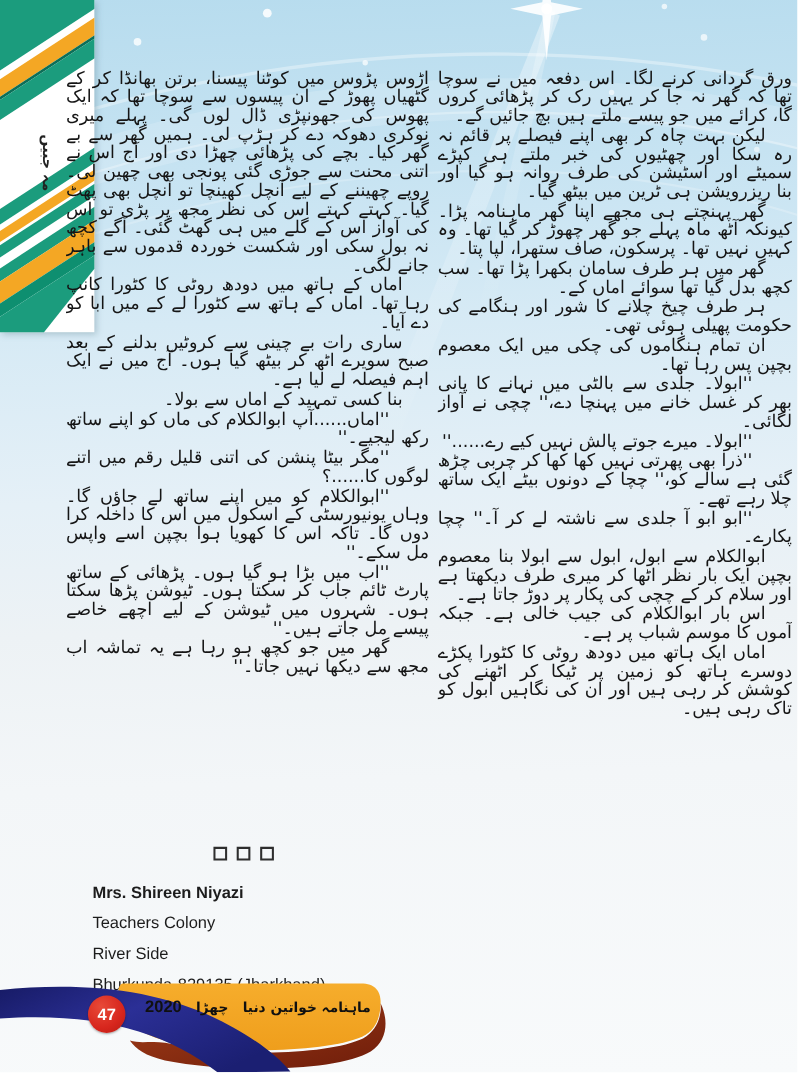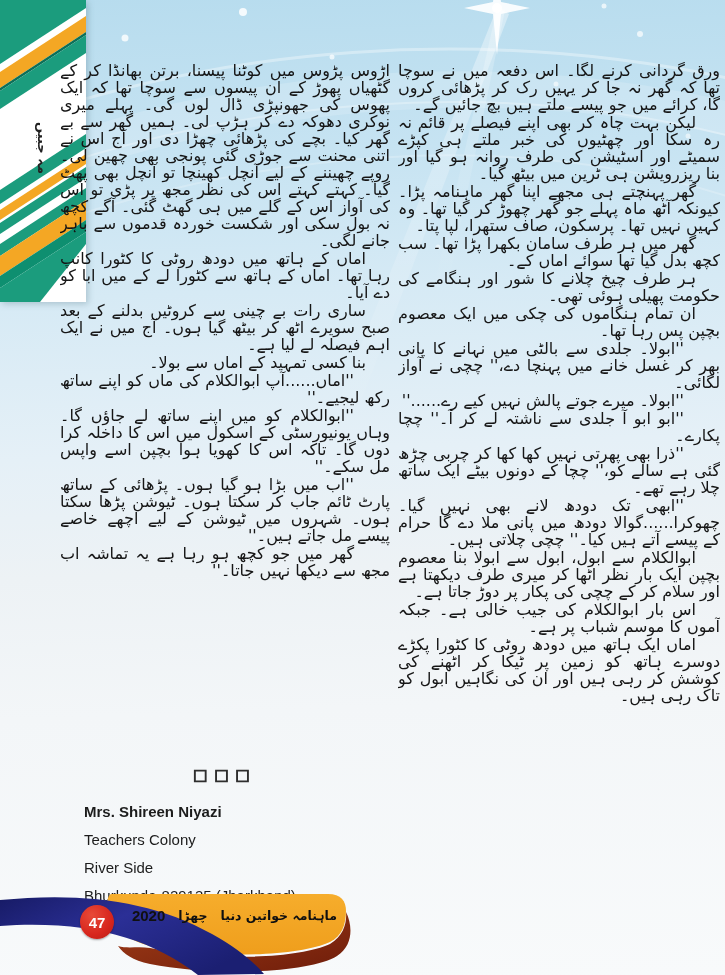--- a/index.html
+++ b/index.html
@@ -108,35 +108,35 @@
 
   <div class="col col-right">
     <p class="para noindent">ورق گردانی کرنے لگا۔ اس دفعہ میں نے سوچا تھا کہ گھر نہ جا کر یہیں رک کر پڑھائی کروں گا، کرائے میں جو پیسے ملتے ہیں بچ جائیں گے۔</p>
     <p class="para">لیکن بہت چاہ کر بھی اپنے فیصلے پر قائم نہ رہ سکا اور چھٹیوں کی خبر ملتے ہی کپڑے سمیٹے اور اسٹیشن کی طرف روانہ ہو گیا اور بنا ریزرویشن ہی ٹرین میں بیٹھ گیا۔</p>
     <p class="para">گھر پہنچتے ہی مجھے اپنا گھر ماہنامہ پڑا۔ کیونکہ آٹھ ماہ پہلے جو گھر چھوڑ کر گیا تھا۔ وہ کہیں نہیں تھا۔ پرسکون، صاف ستھرا، لپا پتا۔</p>
     <p class="para">گھر میں ہر طرف سامان بکھرا پڑا تھا۔ سب کچھ بدل گیا تھا سوائے اماں کے۔</p>
     <p class="para">ہر طرف چیخ چلانے کا شور اور ہنگامے کی حکومت پھیلی ہوئی تھی۔</p>
     <p class="para">ان تمام ہنگاموں کی چکی میں ایک معصوم بچپن پس رہا تھا۔</p>
     <p class="para dialog">''ابولا۔ جلدی سے بالٹی میں نہانے کا پانی بھر کر غسل خانے میں پہنچا دے،'' چچی نے آواز لگائی۔</p>
     <p class="para dialog">''ابولا۔ میرے جوتے پالش نہیں کیے رے......''</p>
+    <p class="para dialog">''ذرا بھی پھرتی نہیں کھا کھا کر چربی چڑھ گئی ہے سالے کو،'' چچا کے دونوں بیٹے ایک ساتھ چلا رہے تھے۔</p>
     <p class="para dialog">''ابو ابو آ جلدی سے ناشتہ لے کر آ۔'' چچا پکارے۔</p>
-    <p class="para dialog">''ذرا بھی پھرتی نہیں کھا کھا کر چربی چڑھ گئی ہے سالے کو،'' چچا کے دونوں بیٹے ایک ساتھ چلا رہے تھے۔</p>
-    <p class="para dialog">''ابھی تک دودھ لانے بھی نہیں گیا۔ چھوکرا......گوالا دودھ میں پانی ملا دے گا حرام کے پیسے آتے ہیں کیا۔'' چچی چلاتی ہیں۔</p>
     <p class="para">ابوالکلام سے ابول، ابول سے ابولا بنا معصوم بچپن ایک بار نظر اٹھا کر میری طرف دیکھتا ہے اور سلام کر کے چچی کی پکار پر دوڑ جاتا ہے۔</p>
     <p class="para">اس بار ابوالکلام کی جیب خالی ہے۔ جبکہ آموں کا موسم شباب پر ہے۔</p>
     <p class="para">اماں ایک ہاتھ میں دودھ روٹی کا کٹورا پکڑے دوسرے ہاتھ کو زمین پر ٹیکا کر اٹھنے کی کوشش کر رہی ہیں اور ان کی نگاہیں ابول کو تاک رہی ہیں۔</p>
 
   </div>
 
   <div class="col col-left">
     <p class="para noindent">اڑوس پڑوس میں کوٹنا پیسنا، برتن بھانڈا کر کے گٹھیاں پھوڑ کے ان پیسوں سے سوچا تھا کہ ایک پھوس کی جھونپڑی ڈال لوں گی۔ پہلے میری نوکری دھوکہ دے کر ہڑپ لی۔ ہمیں گھر سے بے گھر کیا۔ بچے کی پڑھائی چھڑا دی اور آج اس نے اتنی محنت سے جوڑی گئی پونجی بھی چھین لی۔ روپے چھیننے کے لیے آنچل کھینچا تو آنچل بھی پھٹ گیا۔ کہتے کہتے اس کی نظر مجھ پر پڑی تو اس کی آواز اس کے گلے میں ہی گھٹ گئی۔ آگے کچھ نہ بول سکی اور شکست خوردہ قدموں سے باہر جانے لگی۔</p>
     <p class="para">اماں کے ہاتھ میں دودھ روٹی کا کٹورا کانپ رہا تھا۔ اماں کے ہاتھ سے کٹورا لے کے میں ابا کو دے آیا۔</p>
     <p class="para">ساری رات بے چینی سے کروٹیں بدلنے کے بعد صبح سویرے اٹھ کر بیٹھ گیا ہوں۔ آج میں نے ایک اہم فیصلہ لے لیا ہے۔</p>
     <p class="para">بنا کسی تمہید کے اماں سے بولا۔</p>
     <p class="para dialog">''اماں......آپ ابوالکلام کی ماں کو اپنے ساتھ رکھ لیجیے۔''</p>
+    <p class="para dialog">''مگر بیٹا پنشن کی اتنی قلیل رقم میں اتنے لوگوں کا......؟</p>
     <p class="para dialog">''ابوالکلام کو میں اپنے ساتھ لے جاؤں گا۔ وہاں یونیورسٹی کے اسکول میں اس کا داخلہ کرا دوں گا۔ تاکہ اس کا کھویا ہوا بچپن اسے واپس مل سکے۔''</p>
     <p class="para dialog">''اب میں بڑا ہو گیا ہوں۔ پڑھائی کے ساتھ پارٹ ٹائم جاب کر سکتا ہوں۔ ٹیوشن پڑھا سکتا ہوں۔ شہروں میں ٹیوشن کے لیے اچھے خاصے پیسے مل جاتے ہیں۔''</p>
     <p class="para dialog">گھر میں جو کچھ ہو رہا ہے یہ تماشہ اب مجھ سے دیکھا نہیں جاتا۔''</p>
 
   </div>
 
   <div class="end-marker">□□□</div>
 
   <div class="address">
     <div class="addr-name">Mrs. Shireen Niyazi</div>

